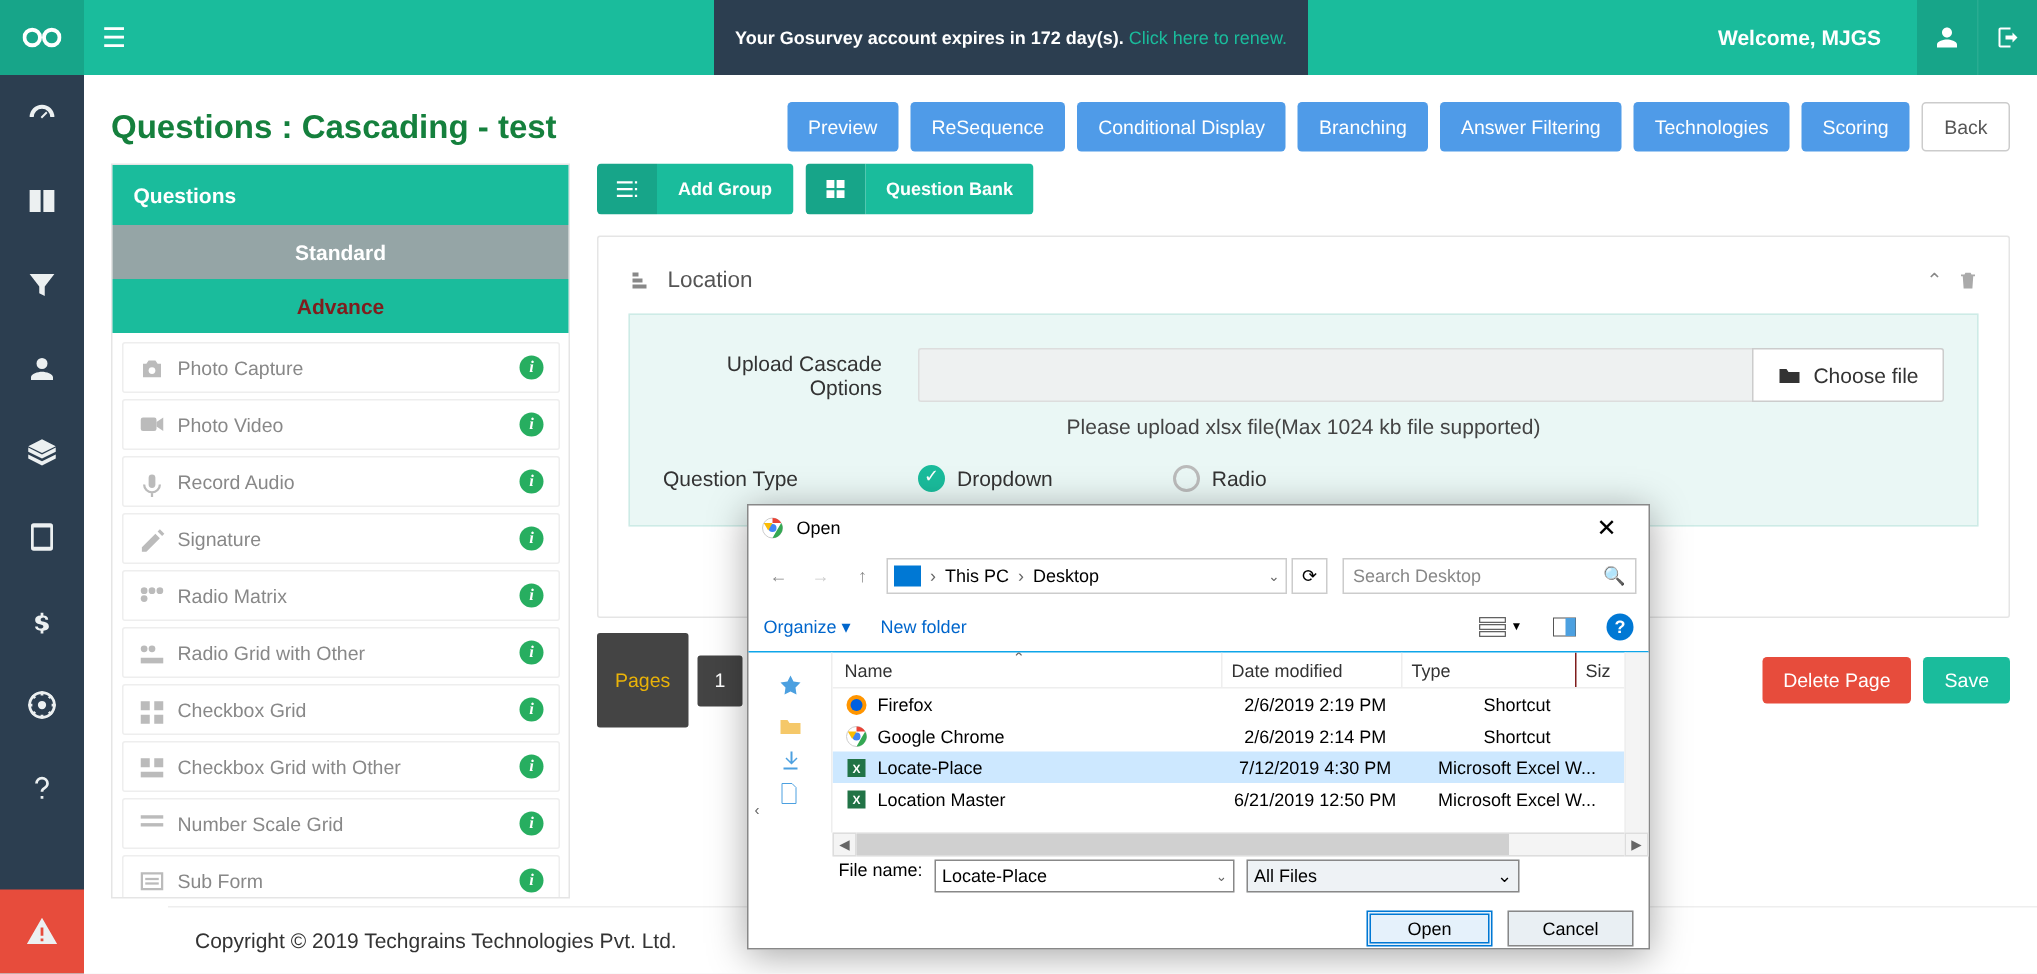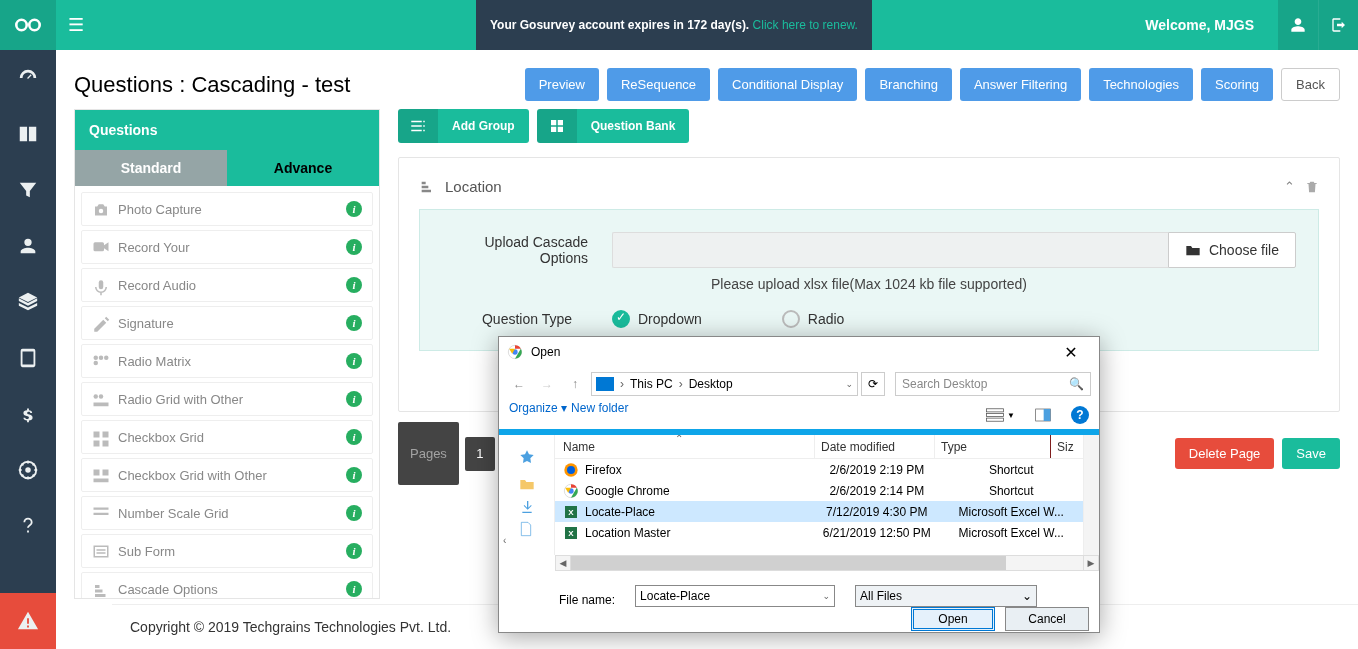--- a/index.html
+++ b/index.html
@@ -20,35 +20,35 @@
   
   .sidebar { position: absolute; top: 50px; left: 0; width: 56px; bottom: 0; background: #2c3e50; display: flex; flex-direction: column; align-items: center; }
   .side-ico { width: 56px; height: 56px; display: flex; align-items: center; justify-content: center; color: #ecf0f1; font-size: 20px; cursor: pointer; }
   .side-ico svg { width: 22px; height: 22px; fill: #ecf0f1; }
   .side-bottom { margin-top: auto; }
   .side-warn { background: #e74c3c; color: #fff; }
 
   
   .content { position: absolute; left: 56px; right: 0; top: 50px; bottom: 0; background: #fff; overflow: hidden; }
   .page-header { display: flex; align-items: center; padding: 18px 18px 8px 18px; }
-  .page-title { font-size: 22px; color: #000000; font-weight: 400; }
+  .page-title { font-size: 22px; color: #15803d; font-weight: 700; }
   .header-actions { margin-left: auto; display: flex; gap: 8px; }
   .btn { border: none; border-radius: 3px; padding: 8px 14px; font-size: 13px; cursor: pointer; color: #fff; }
   .btn-blue { background: #4f9be8; }
   .btn-white { background: #fff; color: #555; border: 1px solid #ccc; }
 
   .cols { display: flex; padding: 0 18px 10px 18px; gap: 18px; height: 500px; }
 
   
   .qpanel { width: 306px; border: 1px solid #e5e5e5; background: #fff; display: flex; flex-direction: column; }
   .qpanel-header { background: #1abc9c; color: #fff; font-weight: 700; padding: 12px 14px; font-size: 14px; }
-  .qtabs { display: flex; }
+  .qtabs { display: flex; flex-direction: column; }
   .qtab { flex: 1; padding: 10px; text-align: center; font-weight: 600; cursor: pointer; font-size: 14px; }
   .qtab.inactive { background: #95a5a6; color: #fff; }
-  .qtab.active { background: #1abc9c; color: #000000; }
+  .qtab.active { background: #1abc9c; color: #7f1d1d; }
   .qlist { flex: 1; overflow-y: auto; padding: 6px; }
   .qitem { border: 1px solid #eee; border-radius: 2px; padding: 8px 10px; margin-bottom: 4px; display: flex; align-items: center; color: #888; font-size: 13px; cursor: grab; text-align: center; }
   .qitem .ico { width: 18px; height: 14px; margin-right: 8px; }
   .qitem .info { margin-left: auto; width: 16px; height: 16px; border-radius: 50%; background: #27ae60; color: #fff; font-size: 11px; font-weight: 700; display: flex; align-items: center; justify-content: center; font-style: italic; font-family: Georgia, serif; }
 
   
   .editor { flex: 1; display: flex; flex-direction: column; }
   .editor-toolbar { display: flex; gap: 8px; margin-bottom: 14px; }
   .split-btn { display: flex; border-radius: 3px; overflow: hidden; }
   .split-ico { background: #17a589; width: 40px; display:flex; align-items:center; justify-content:center; }
@@ -60,29 +60,29 @@
   .card-title { font-size: 15px; color: #555; }
   .card-head .chev { margin-left:auto; color:#888; cursor:pointer; margin-right:10px; }
   .card-head .trash { color:#aaa; cursor:pointer; }
   .card-body { background: #eaf7f5; border:1px solid #cdebe6; padding: 22px; }
   .form-row { display:flex; align-items:center; margin-bottom:14px; }
   .form-row .lbl { width: 170px; text-align: right; padding-right: 24px; font-size: 14px; color:#333; }
   .upload-input { flex:1; height:36px; background:#eef1f1; border:1px solid #ddd; border-right:none; border-radius:2px 0 0 2px; }
   .choose-btn { height:36px; background:#fff; border:1px solid #ccc; padding:0 16px; display:flex; align-items:center; gap:8px; cursor:pointer; border-radius:0 2px 2px 0; font-size:14px; }
   .hint { text-align:center; font-size:14px; color:#444; margin-top:-6px; margin-bottom:18px; }
   .radio-row { display:flex; align-items:center; }
-  .radio-row .lbl2 { width:170px; text-align:right; padding-right:40px; font-size:14px; }
+  .radio-row .lbl2 { width:170px; text-align:left; padding-right:40px; font-size:14px; }
   .radio-opt { display:flex; align-items:center; gap:8px; font-size:14px; margin-right:80px; }
   .radio-dot { width:18px; height:18px; border-radius:50%; border:2px solid #bbb; display:inline-block; position:relative; }
   .radio-dot.sel { border-color:#1abc9c; background:#1abc9c; }
   .radio-dot.sel::after { content:"✓"; color:#fff; position:absolute; left:2px; top:-2px; font-size:12px; }
 
   
   .pages-bar { display:flex; align-items:center; gap:6px; position:relative; padding-top:10px; }
-  .pages-lbl { background:#444; color:#a3a3a3; padding:24px 12px; border-radius:2px; }
+  .pages-lbl { background:#444; color:#eab308; padding:24px 12px; border-radius:2px; }
   .page-num { background:#444; color:#fff; width:30px; height:34px; display:flex; align-items:center; justify-content:center; border-radius:2px; }
   .page-add { background:#e67e22; color:#fff; width:24px; height:34px; display:flex; align-items:center; justify-content:center; border-radius:2px; font-size:18px; cursor:pointer; }
   .pages-actions { margin-left:auto; display:flex; gap:8px; }
   .btn-red { background:#e74c3c; }
   .btn-teal { background:#1abc9c; }
 
   
   .footer { position:absolute; bottom:0; left:56px; right:0; padding:14px 18px; border-top:1px solid #eee; font-size:14px; color:#333; background:#fff; }
 
   
@@ -92,21 +92,21 @@
   .dlg-title .ttl { font-size:12px; }
   .dlg-title .x { margin-left:auto; width:40px; height:30px; display:flex; align-items:center; justify-content:center; font-size:16px; cursor:pointer; }
   .dlg-nav { height:34px; display:flex; align-items:center; padding:0 8px; gap:4px; }
   .dlg-nav .arr { width:24px; height:24px; display:flex; align-items:center; justify-content:center; color:#888; cursor:pointer; }
   .path-box { flex:1; height:24px; border:1px solid #ccc; display:flex; align-items:center; padding:0 4px; gap:6px; }
   .path-box .pc-ico { width:18px; height:14px; background:#0078d4; }
   .path-box .sep { color:#666; }
   .refresh { width:24px; height:24px; border:1px solid #ccc; display:flex; align-items:center; justify-content:center; cursor:pointer; margin-left:-1px; }
   .search-box { width:196px; height:24px; border:1px solid #ccc; display:flex; align-items:center; padding:0 6px; margin-left:6px; color:#888; }
   .search-box .mag { margin-left:auto; }
-  .dlg-bar { height:34px; display:flex; padding:0 10px; gap:4px; border-bottom:6px solid #0ea5e9; }
+  .dlg-bar { height:34px; display:flex; align-items:center; padding:0 10px; gap:20px; border-bottom:1px solid #0ea5e9; }
   .dlg-bar .org { color:#0066cc; cursor:pointer; }
   .dlg-bar .nf { color:#0066cc; cursor:pointer; }
   .dlg-bar .right { margin-left:auto; display:flex; align-items:center; gap:20px; }
   .dlg-bar .view-ico, .dlg-bar .pane-ico { cursor:pointer; display:flex; align-items:center; }
   .dlg-bar .help { width:18px; height:18px; border-radius:50%; background:#0078d4; color:#fff; display:flex; align-items:center; justify-content:center; font-weight:bold; cursor:pointer; font-size:12px; }
   .dlg-body { display:flex; height:120px; }
   .dlg-tree { width:56px; border-right:1px solid #eee; position:relative; overflow:hidden; }
   .tree-ico { position:absolute; left:20px; }
   .dlg-list { flex:1; overflow:auto; }
   .list-head { display:flex; height:24px; align-items:center; border-bottom:1px solid #eee; font-size:12px; color:#333; position:relative; }
@@ -118,21 +118,21 @@
   .file-row { display:flex; height:21px; align-items:center; font-size:12px;text-align:center; }
   .file-row.sel { background:#cde8ff; }
   .file-row .fname { width:260px; padding-left:8px; display:flex; align-items:center; gap:6px; }
   .file-row .fdate { width:120px; padding-left:6px; }
   .file-row .ftype { width:150px; padding-left:6px; white-space:nowrap; overflow:hidden; text-overflow:ellipsis; }
   .file-ico { width:16px; height:16px; display:inline-flex; align-items:center; justify-content:center; }
   .hscroll { height:16px; display:flex; align-items:center; margin-left:56px; }
   .hscroll .sarr { width:16px; height:16px; border:1px solid #ddd; background:#f4f4f4; display:flex; align-items:center; justify-content:center; font-size:9px; cursor:pointer; color:#666; }
   .hscroll .strack { flex:1; height:16px; background:#f4f4f4; border-top:1px solid #ddd; border-bottom:1px solid #ddd; position:relative; }
   .hscroll .sthumb { position:absolute; left:0; top:0; bottom:0; width:85%; background:#d0d0d0; }
-  .dlg-fn { height:34px; display:flex; align-items:flex-end; padding:0 10px 0 60px; gap:20px; margin-top:2px; }
+  .dlg-fn { height:34px; display:flex; align-items:flex-start; padding:0 10px 0 60px; gap:8px; margin-top:2px; }
   .dlg-fn .lbl { font-size:12px; }
   .fn-input { width:200px; height:22px; border:1px solid #888; padding:0 4px; display:flex; align-items:center; justify-content:space-between; }
   .fn-input .dd { font-size:9px; color:#666; cursor:pointer; }
   .filter-sel { width:182px; height:22px; border:1px solid #888; padding:0 4px; display:flex; align-items:center; justify-content:space-between; background:#eef2f5; }
   .dlg-btns { display:flex; justify-content:flex-end; gap:10px; padding:0 10px 10px 0; }
   .winbtn { width:84px; height:24px; border:1px solid #888; background:#e9eff3; cursor:pointer; font-size:12px; }
   .winbtn.primary { border:1px solid #0078d4; background:#e5f1fb; outline:1px solid #0078d4; outline-offset:-3px; }
 
   
   .flist-scroll { width:16px; background:#f4f4f4; border-left:1px solid #eee; }
@@ -259,21 +259,21 @@
             <span>Photo Capture</span>
             <span class="info">i</span>
           </div>
           <div class="qitem">
             <span class="ico">
               <svg viewBox="0 0 24 18" fill="#bbb">
                 <rect x="2" y="3" width="14" height="12" rx="2"></rect>
                 <path d="M16 7l6-4v12l-6-4z"></path>
               </svg>
             </span>
-            <span>Record Your</span>
+            <span>Photo Video</span>
             <span class="info">i</span>
           </div>
           <div class="qitem">
             <span class="ico">
               <svg viewBox="0 0 24 24" fill="#bbb">
                 <rect x="9" y="3" width="6" height="12" rx="3"></rect>
                 <path d="M6 12a6 6 0 0012 0h2a8 8 0 01-16 0h2zm5 8h2v3h-2z"></path>
               </svg>
             </span>
             <span>Record Audio</span>

